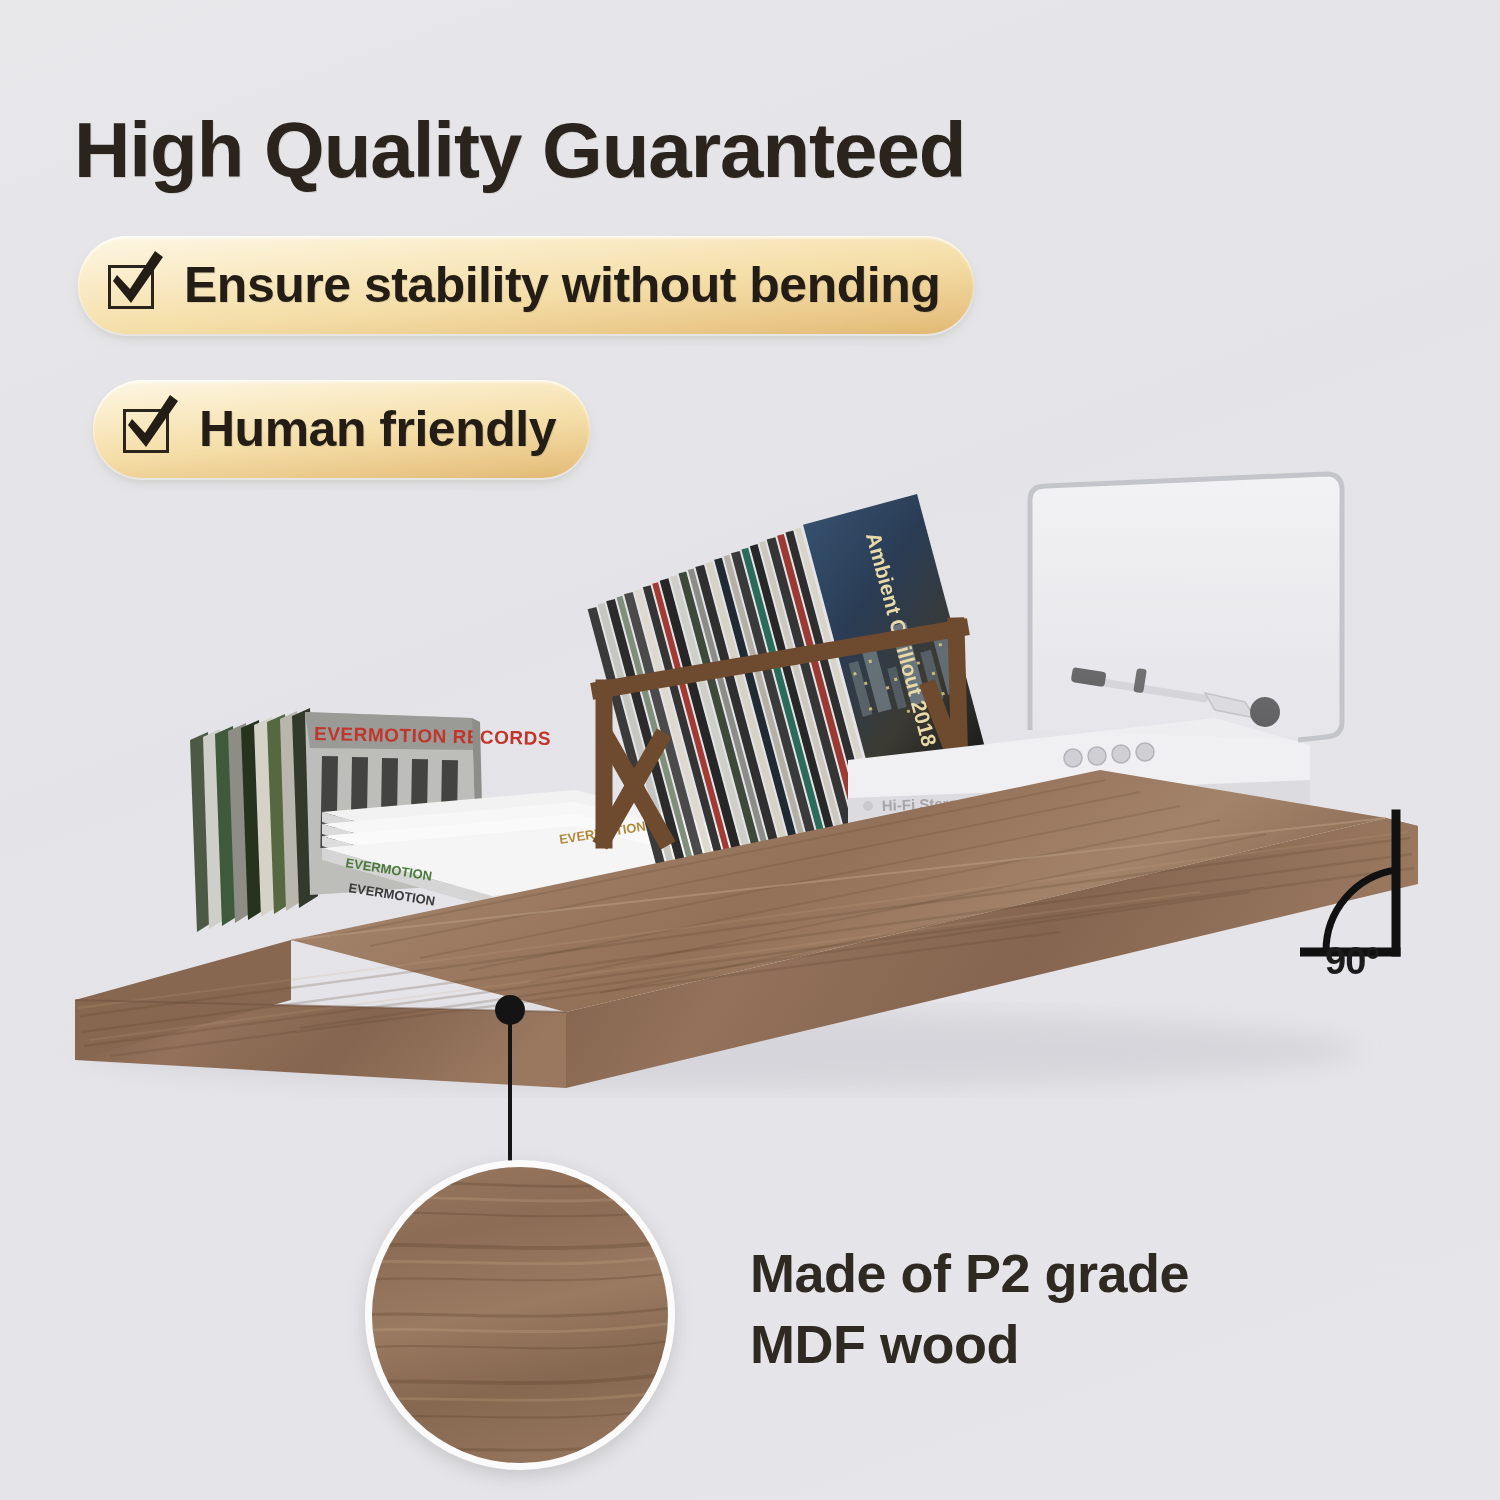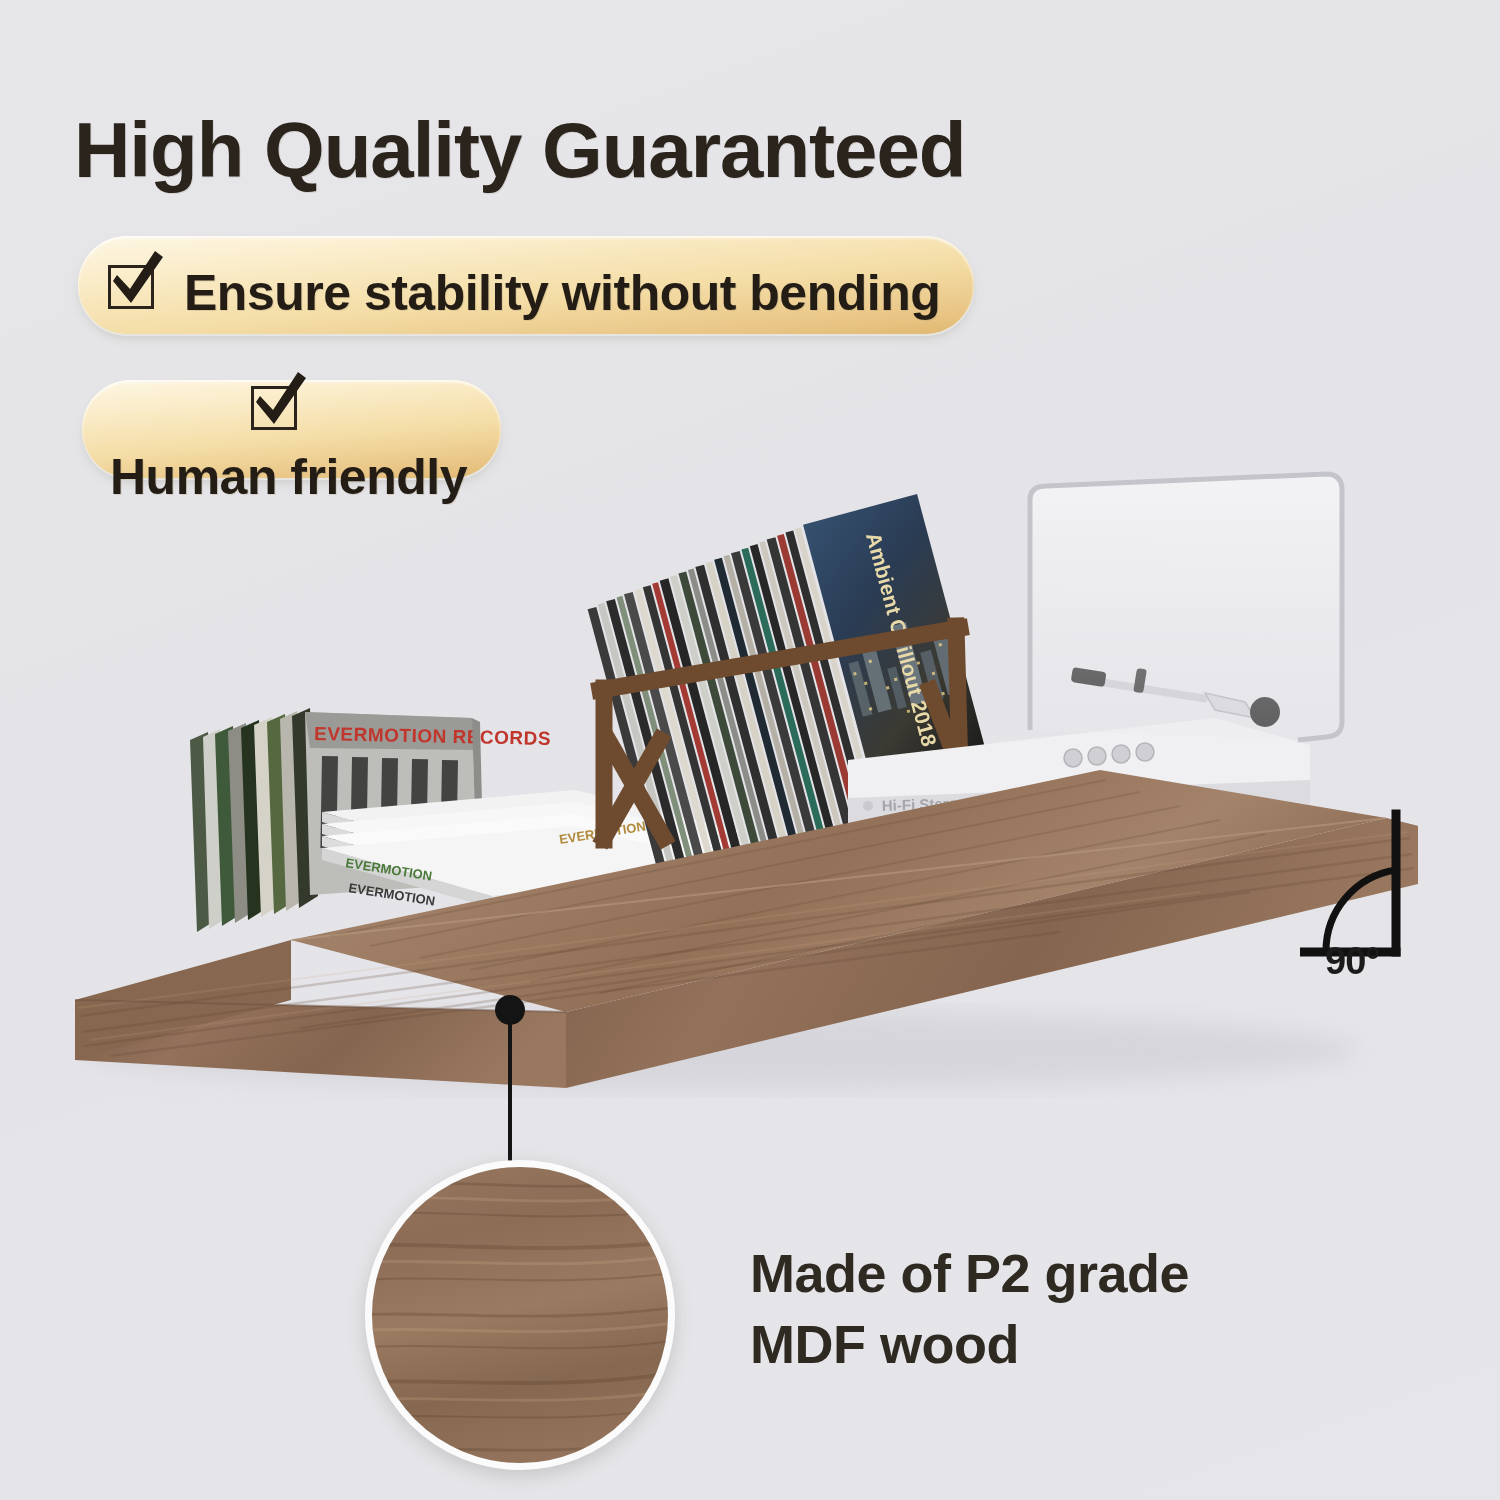--- a/index.html
+++ b/index.html
@@ -23,36 +23,35 @@
   .pill{
     position:absolute; display:flex; align-items:center;
     height:98px; padding:0 34px 0 28px;
     border-radius:49px;
     background:linear-gradient(175deg,#fdf6e4 0%,#fbeecd 22%,#f4dda6 58%,#e8c484 88%,#dfb86f 100%);
     box-shadow:0 6px 12px -3px rgba(150,140,120,.35),
                0 2px 0 rgba(255,255,255,.95),
                inset 0 2px 3px rgba(255,255,255,.85);
   }
   #pill-1{ left:78px; top:236px; }
-  #pill-2{ left:82px; top:380px;flex-direction:column; }
+  #pill-2{ left:93px; top:380px; }
 
   .check-box{
     position:relative; width:56px; height:52px; flex:0 0 auto; margin-right:22px;
   }
   .check-box .sq{
     position:absolute; left:2px; top:6px; width:46px; height:44px;
     border:3px solid #2b241c;
   }
   .check-box svg{ position:absolute; left:-1px; top:-8px; overflow:visible; }
 
   .pill-label{
     font-size:50px; font-weight:700; color:#231d16;
     letter-spacing:-.5px; white-space:nowrap;
     text-shadow:1px 1px 0 rgba(170,150,110,.28);
-    margin-top:16px;
   }
 
   
   #scene{ position:absolute; left:0; top:440px; width:1500px; height:680px; }
 
   
   #shelf{ position:absolute; left:0; top:0; width:1500px; height:680px; }
 
   
   #angle-annotation{ position:absolute; left:1300px; top:808px; width:140px; height:190px; }

